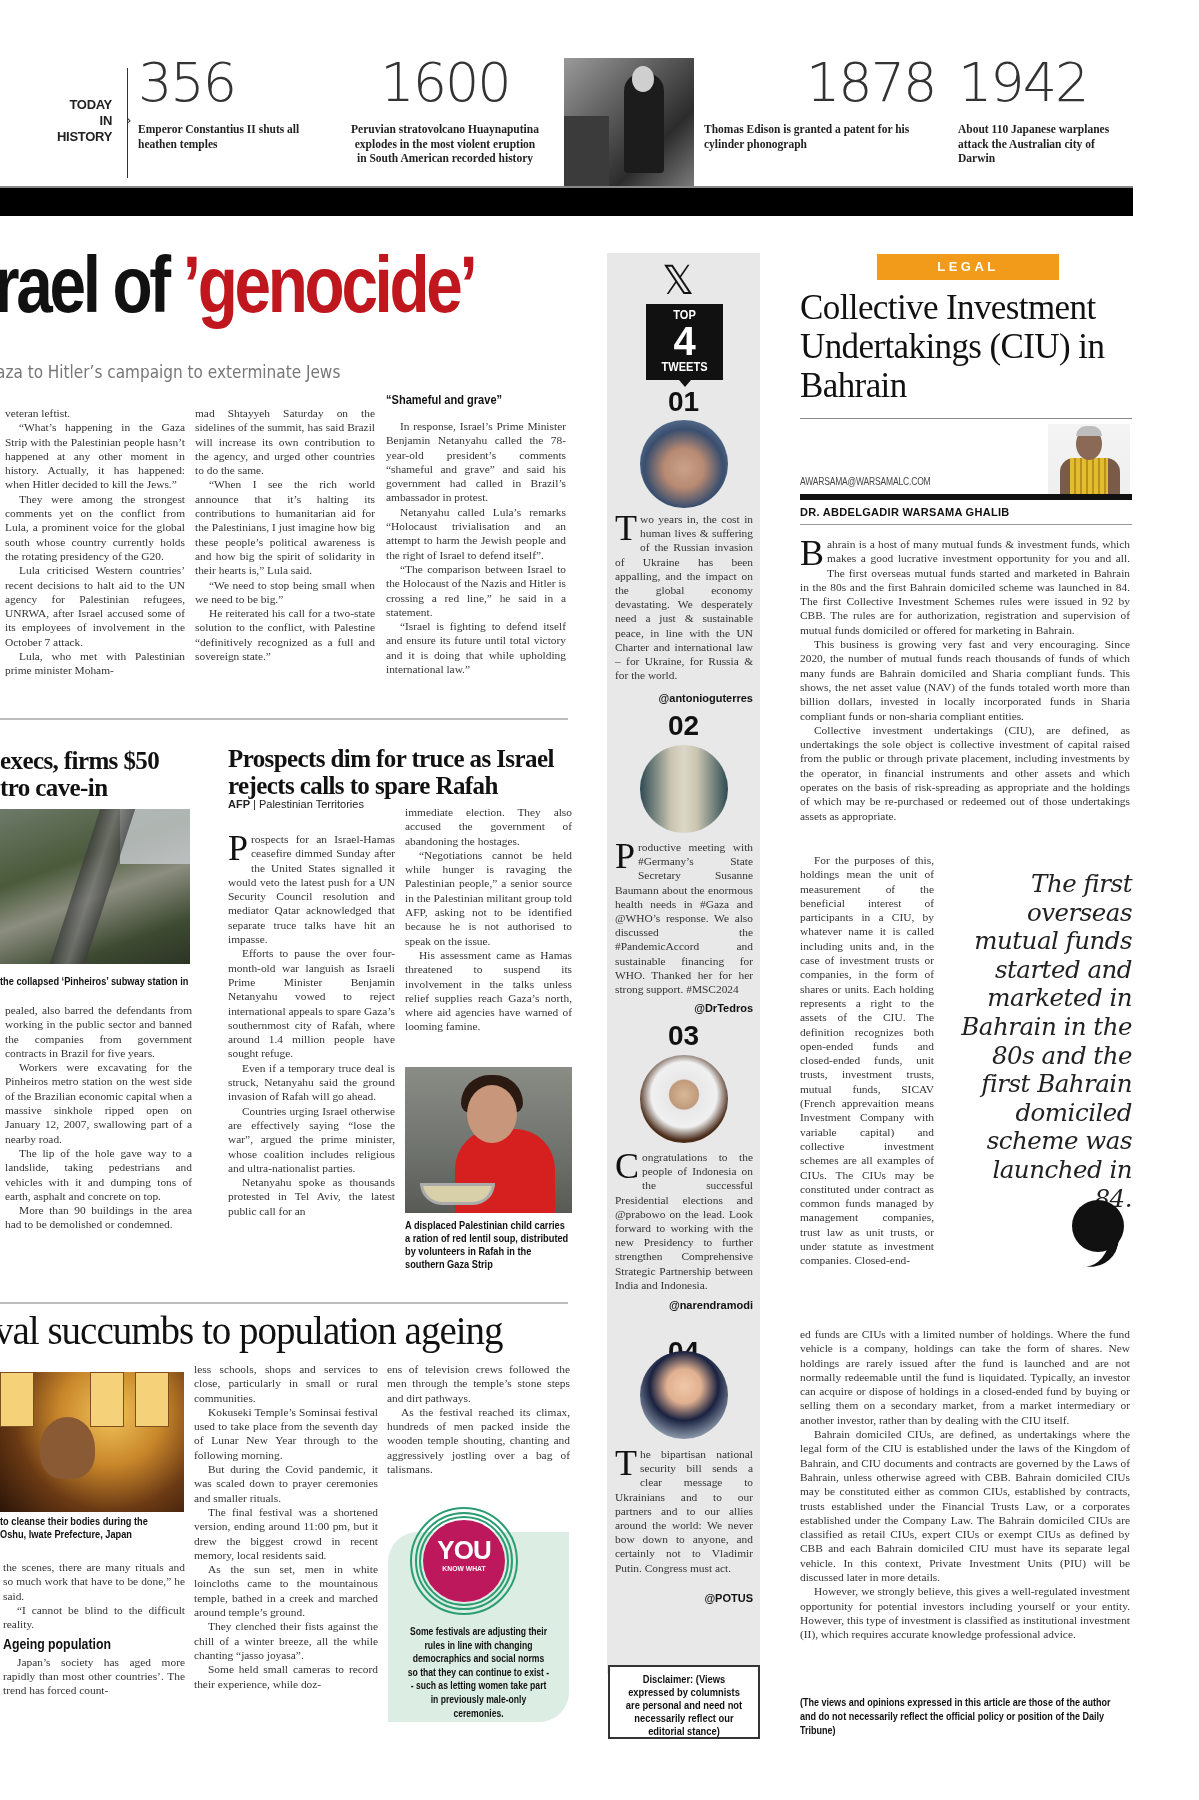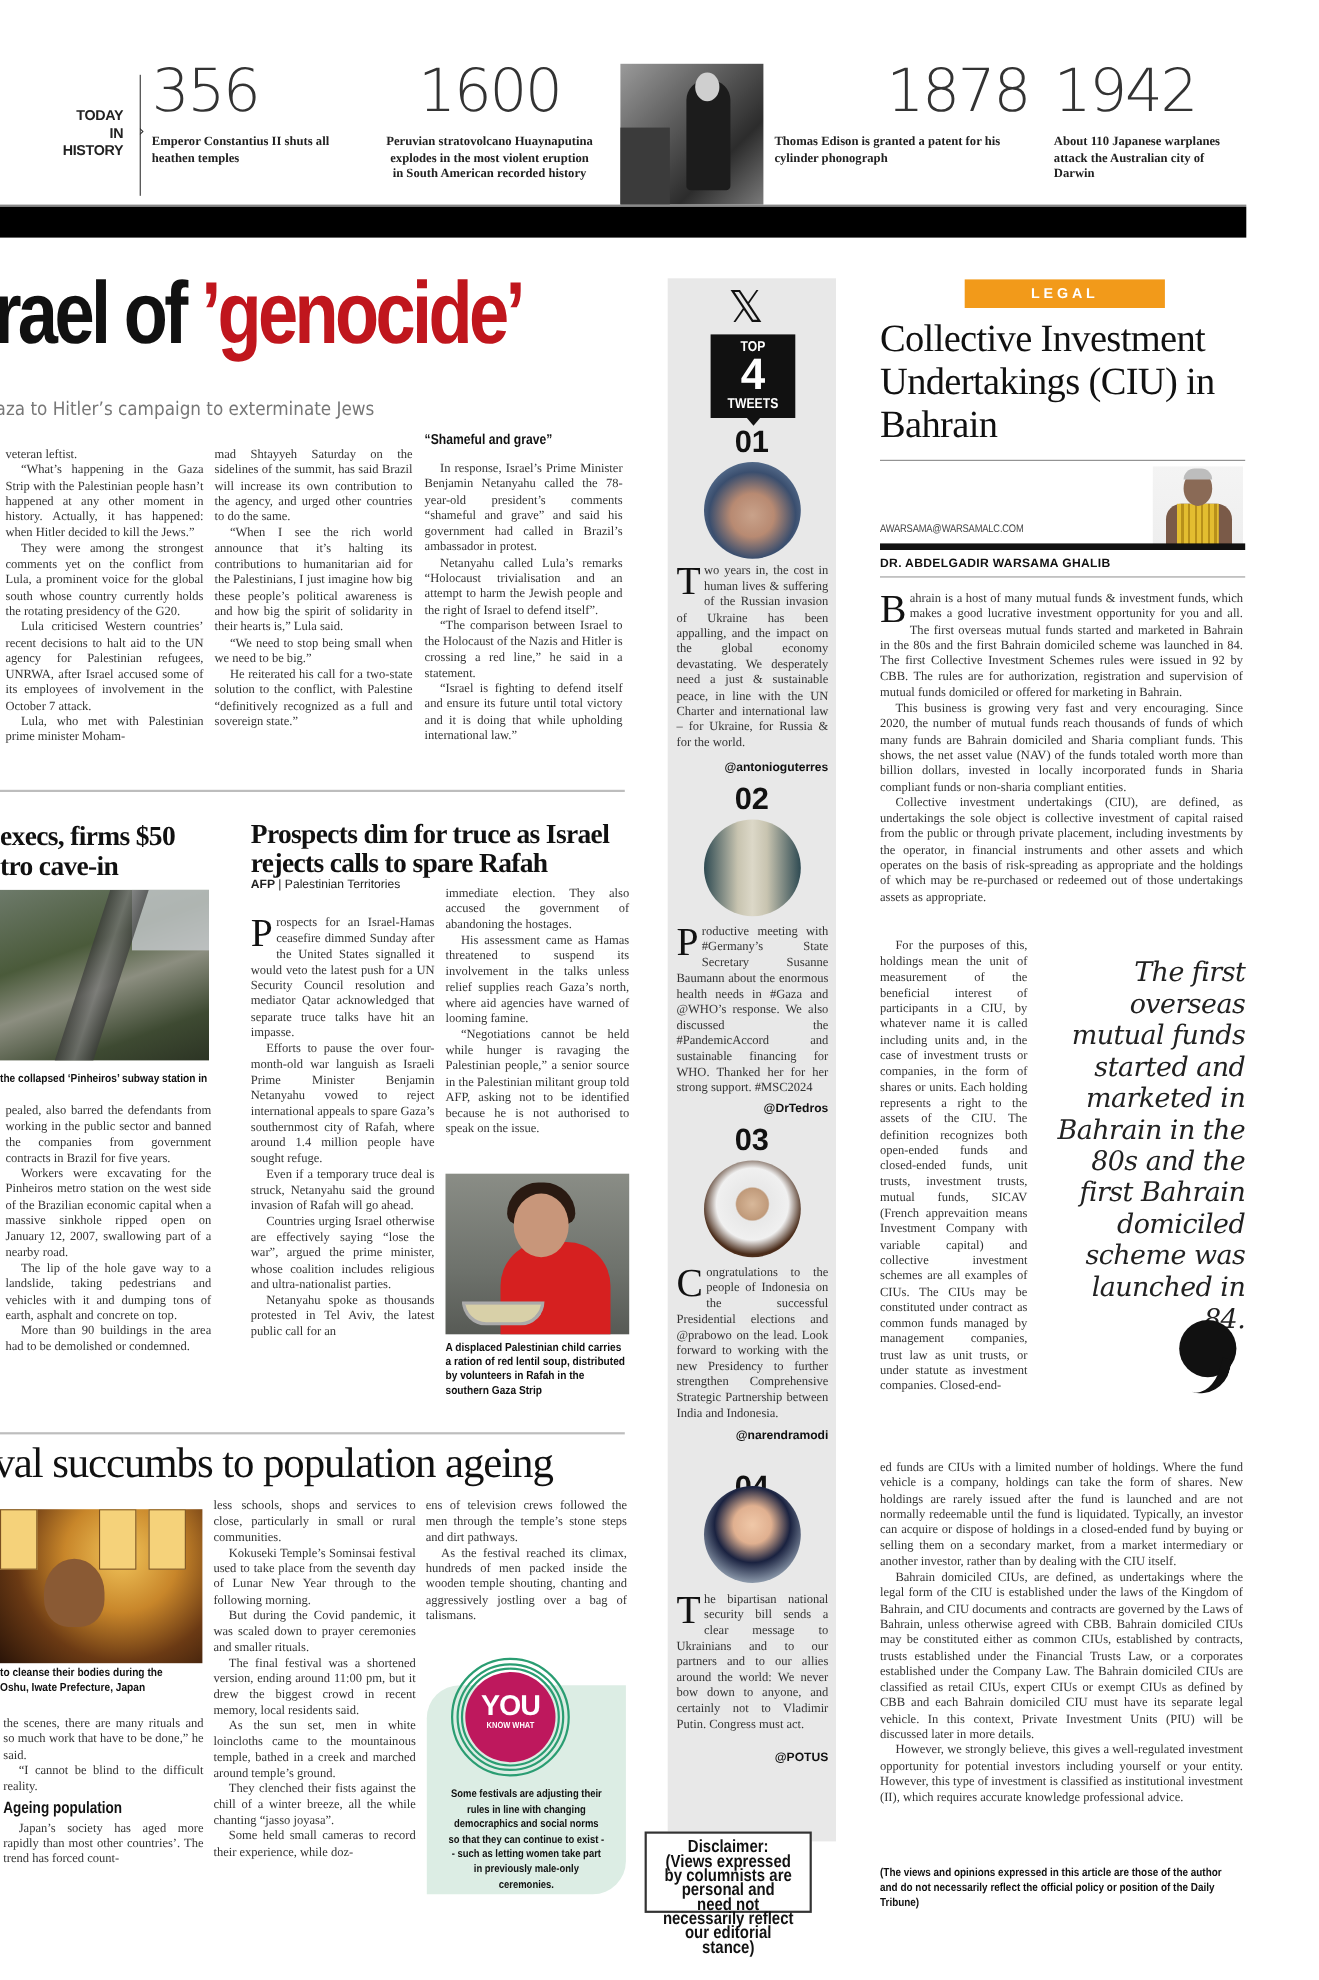--- a/index.html
+++ b/index.html
@@ -59,21 +59,21 @@
   .top4-box .t3 { font-size: 13px; line-height: 16px; transform: scaleX(0.85); }
   .top4-pointer { left: 679px; top: 380px; width: 0; height: 0; border-left: 6px solid transparent; border-right: 6px solid transparent; border-top: 7px solid #111; }
   .tweet-num { font-family: "Liberation Sans", sans-serif; font-weight: bold; font-size: 28px; line-height: 28px; color: #111; width: 153px; text-align: center; }
   .avatar { width: 88px; height: 88px; border-radius: 50%; overflow: hidden; }
   .av1 { background: radial-gradient(circle at 50% 55%, #c9a28a 0%, #b88a72 30%, #3a4e6e 60%, #7f9ab8 100%); }
   .av2 { background: linear-gradient(90deg,#2e4a52 0%,#c8c4b0 35%,#dcd8c8 50%,#c8c4b0 65%,#2e4a52 100%); }
   .av3 { background: radial-gradient(circle at 50% 45%, #d8b89a 0%, #c09a7a 22%, #e8e8e8 24%, #f0f0f0 50%, #4a2c1a 70%, #6a3a20 100%); }
   .av4 { background: radial-gradient(circle at 50% 40%, #f0c8a8 0%, #e0b090 25%, #1a2240 50%, #9aa8b8 80%, #b8c0c8 100%); }
   .tweet-text { font-family: "Liberation Serif", serif; font-size: 11.4px; line-height: 14.2px; color: #333; text-align: justify; width: 138px; }
   .tweet-handle { font-family: "Liberation Sans", sans-serif; font-weight: bold; font-size: 11px; color: #111; width: 138px; text-align: right; }
-  .disclaimer-box { left: 586px; top: 1665px; width: 152px; height: 74px; border: 2px solid #333; background: #fff; font-family: "Liberation Sans", sans-serif; font-weight: bold; font-size: 16px; line-height: 13px; text-align: center; padding: 6px 4px; color: #111; }
+  .disclaimer-box { left: 608px; top: 1665px; width: 152px; height: 74px; border: 2px solid #333; background: #fff; font-family: "Liberation Sans", sans-serif; font-weight: bold; font-size: 11px; line-height: 13px; text-align: center; padding: 6px 4px; color: #111; }
   .disclaimer-box span { display: inline-block; transform: scaleX(0.85); }
 
   
   .legal-tag { left: 877px; top: 254px; width: 182px; height: 26px; background: #f29a1a; color: #fff; text-align: center; font-family: "Liberation Sans", sans-serif; font-weight: bold; font-size: 13px; line-height: 26px; letter-spacing: 3.5px; }
   .legal-headline { left: 800px; top: 288px; width: 340px; font-family: "Liberation Serif", serif; font-size: 35px; line-height: 39px; color: #111; letter-spacing: -0.6px; }
   .legal-hr1 { left: 800px; top: 418px; width: 332px; height: 1px; background: #888; }
   .author-photo { left: 1048px; top: 424px; width: 82px; height: 72px; background: linear-gradient(180deg,#f4f4f4 0%,#eeeeee 100%); overflow: hidden; }
   .author-photo .head { position: absolute; left: 28px; top: 4px; width: 26px; height: 32px; background: #8a6a56; border-radius: 50%; }
   .author-photo .hair { position: absolute; left: 28px; top: 2px; width: 26px; height: 10px; background: #bdbdbd; border-radius: 12px 12px 0 0; }
   .author-photo .torso { position: absolute; left: 12px; top: 34px; width: 60px; height: 40px; background: #7a5a48; border-radius: 14px 14px 0 0; }
@@ -179,22 +179,22 @@
 <div class="abs byline" style="left:228px; top:798px;"><b>AFP</b><span> | Palestinian Territories</span></div>
 <div class="abs body-text" style="left:228px; top:832px; width:167px;">
   <p class="noindent"><span class="dropcap">P</span><span>rospects for an Israel-Hamas ceasefire dimmed Sunday after the United States signalled it would veto the latest push for a UN Security Council resolution and mediator Qatar acknowledged that separate truce talks have hit an impasse.</span></p>
   <p>Efforts to pause the over four-month-old war languish as Israeli Prime Minister Benjamin Netanyahu vowed to reject international appeals to spare Gaza’s southernmost city of Rafah, where around 1.4 million people have sought refuge.</p>
   <p>Even if a temporary truce deal is struck, Netanyahu said the ground invasion of Rafah will go ahead.</p>
   <p>Countries urging Israel otherwise are effectively saying “lose the war”, argued the prime minister, whose coalition includes religious and ultra-nationalist parties.</p>
   <p>Netanyahu spoke as thousands protested in Tel Aviv, the latest public call for an</p>
 </div>
 <div class="abs body-text" style="left:405px; top:805px; width:167px;">
   <p class="noindent">immediate election. They also accused the government of abandoning the hostages.</p>
+  <p>“Negotiations cannot be held while hunger is ravaging the Palestinian people,” a senior source in the Palestinian militant group told AFP, asking not to be identified because he is not authorised to speak on the issue.</p>
   <p>His assessment came as Hamas threatened to suspend its involvement in the talks unless relief supplies reach Gaza’s north, where aid agencies have warned of looming famine.</p>
-  <p>“Negotiations cannot be held while hunger is ravaging the Palestinian people,” a senior source in the Palestinian militant group told AFP, asking not to be identified because he is not authorised to speak on the issue.</p>
 </div>
 <div class="abs photo-child">
   <div class="body"></div>
   <div class="hair"></div>
   <div class="face"></div>
   <div class="bowl"></div>
 </div>
 <div class="abs caption" style="left:405px; top:1219px; width:190px;">A displaced Palestinian child carries a ration of red lentil soup, distributed by volunteers in Rafah in the southern Gaza Strip</div>
 <div class="abs hr" style="left:0; top:1302px; width:568px;"></div>
 

